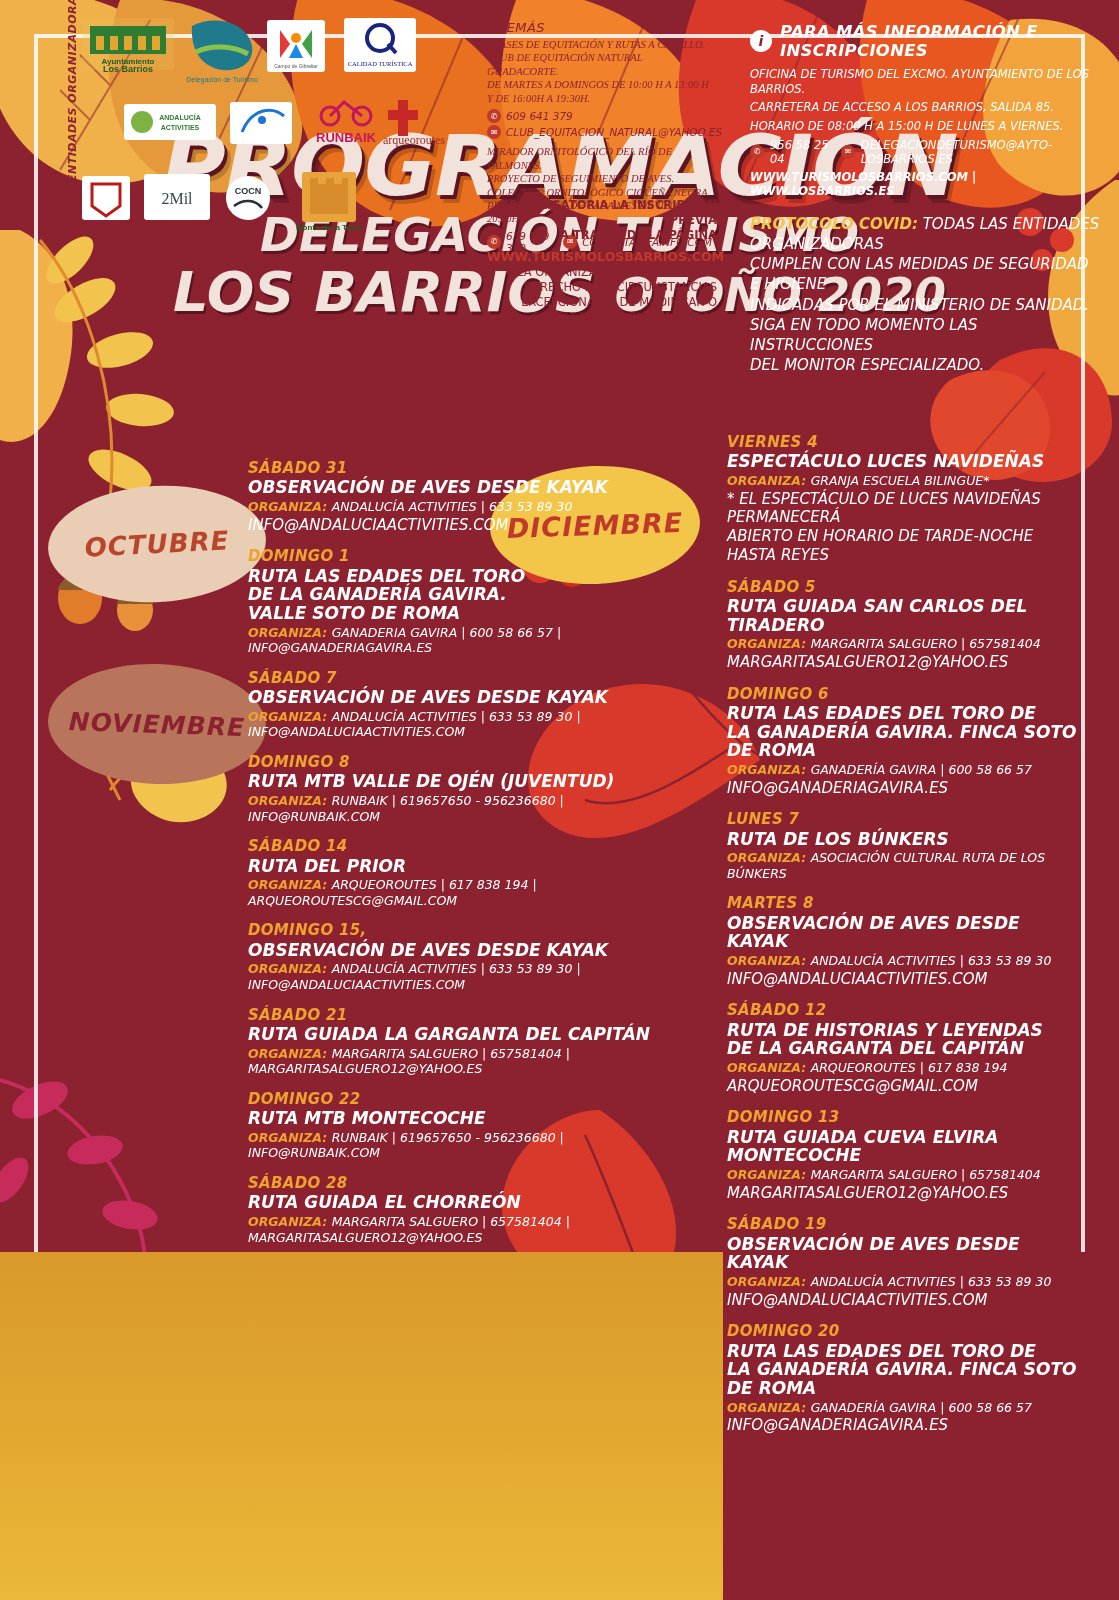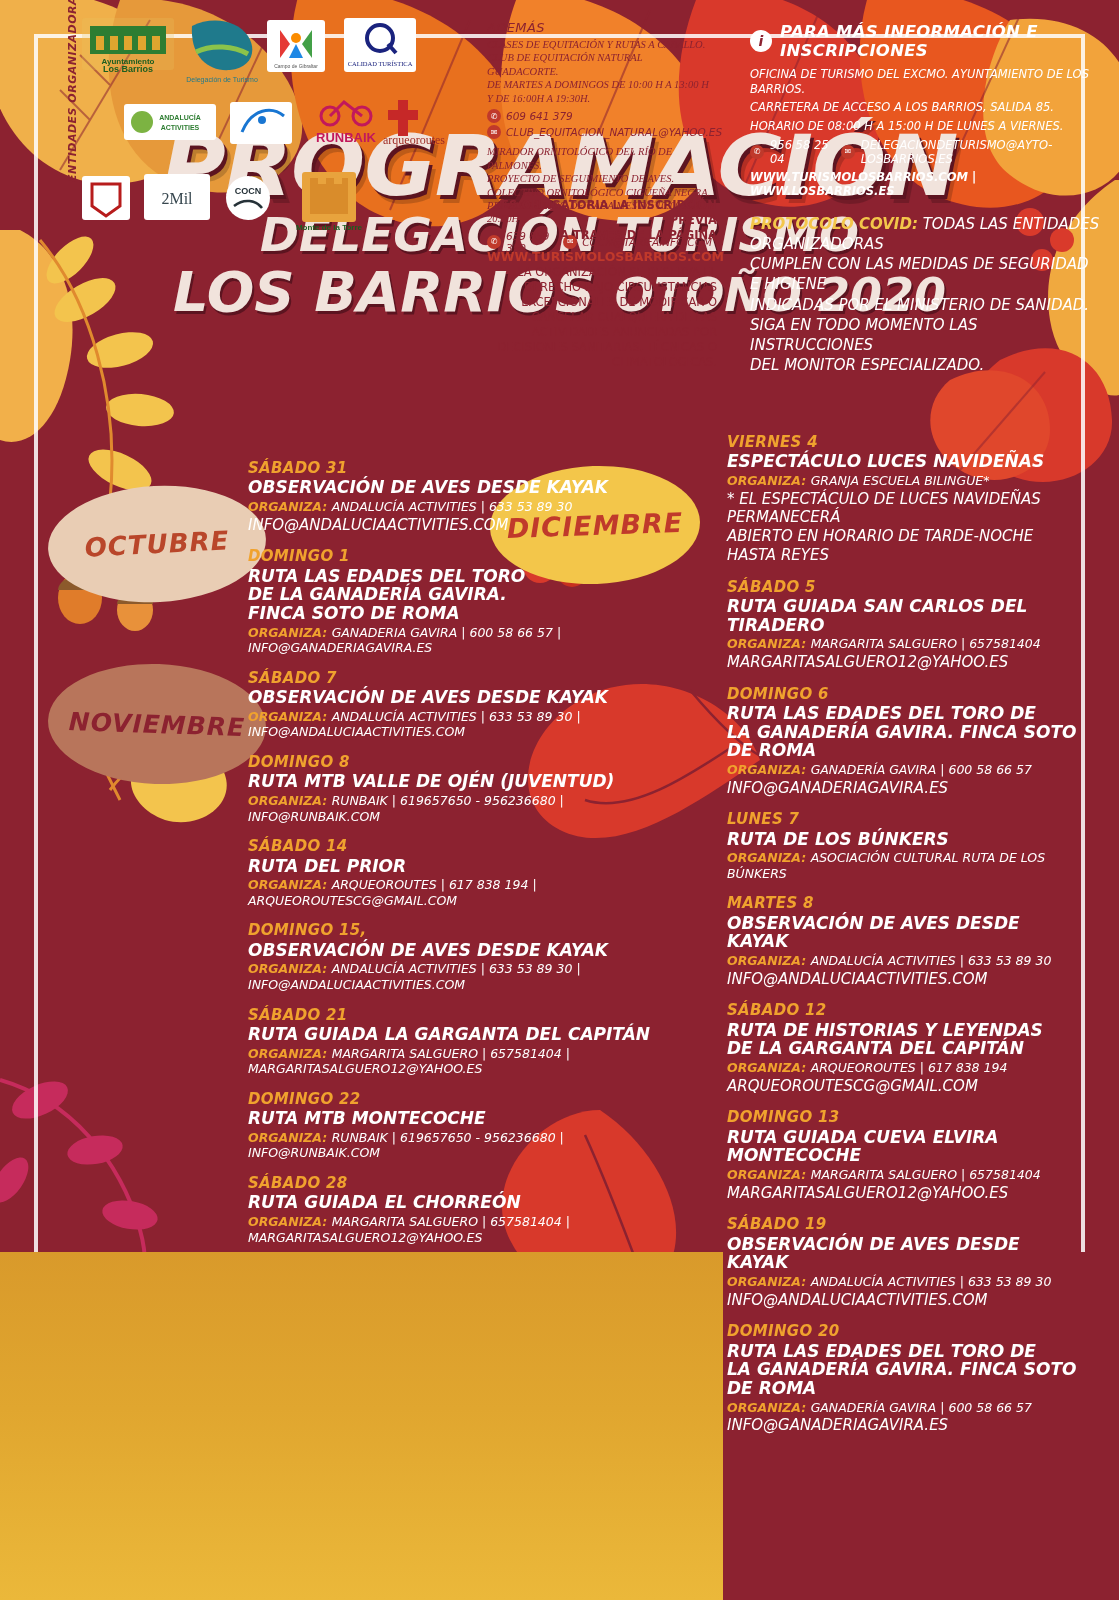--- a/index.html
+++ b/index.html
@@ -248,21 +248,21 @@
     <div class="evt">
       <div class="date">SÁBADO 31</div>
       <div class="name" style="white-space: pre-line;">OBSERVACIÓN DE AVES DESDE KAYAK</div>
       <div class="org"><b>ORGANIZA: </b><span>ANDALUCÍA ACTIVITIES | 633 53 89 30</span></div>
       <div class="note" style="white-space: pre-line;">INFO@ANDALUCIAACTIVITIES.COM</div>
     </div>
     <div class="evt">
       <div class="date">DOMINGO 1</div>
       <div class="name" style="white-space: pre-line;">RUTA LAS EDADES DEL TORO
 DE LA GANADERÍA GAVIRA.
-FINCA SOTO DE ROMA</div>
+VALLE SOTO DE ROMA</div>
       <div class="org"><b>ORGANIZA: </b><span>GANADERIA GAVIRA | 600 58 66 57 | INFO@GANADERIAGAVIRA.ES</span></div>
     </div>
     <div class="evt">
       <div class="date">SÁBADO 7</div>
       <div class="name" style="white-space: pre-line;">OBSERVACIÓN DE AVES DESDE KAYAK</div>
       <div class="org"><b>ORGANIZA: </b><span>ANDALUCÍA ACTIVITIES | 633 53 89 30 | INFO@ANDALUCIAACTIVITIES.COM</span></div>
     </div>
     <div class="evt">
       <div class="date">DOMINGO 8</div>
       <div class="name" style="white-space: pre-line;">RUTA MTB VALLE DE OJÉN (JUVENTUD)</div>

